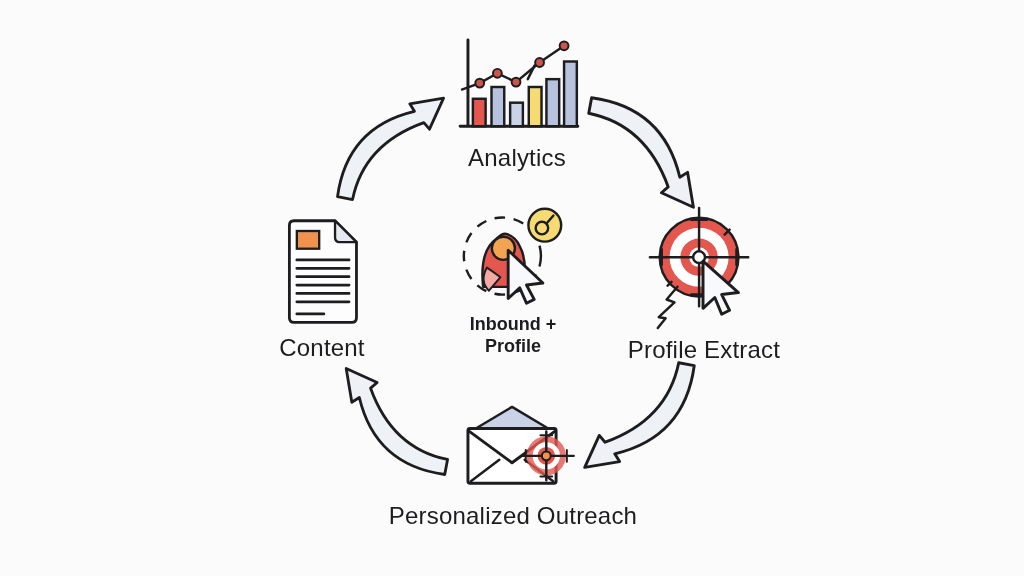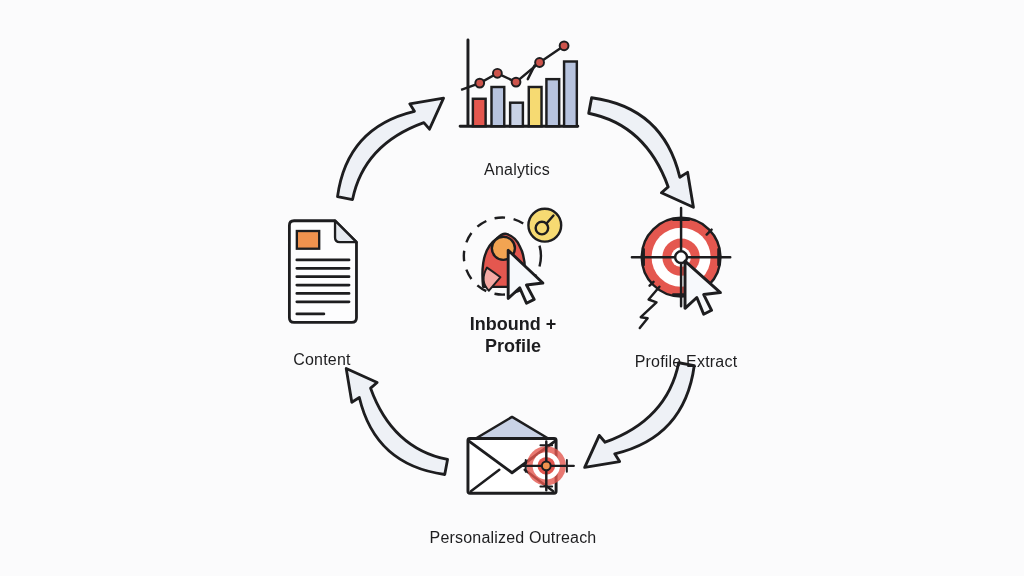--- a/index.html
+++ b/index.html
@@ -5,21 +5,21 @@
   html,body { margin:0; padding:0; }
   .canvas {
     position:relative; width:1024px; height:576px; overflow:hidden;
     background: var(--background, #fbfbfc);
     font-family: "Liberation Sans", sans-serif;
     color: var(--ink, #1d1d1f);
   }
   .node { position:absolute; text-align:center; }
   .node svg { display:block; margin:0 auto; }
   .node-label {
-    margin-top:23px; font-size:16px; letter-spacing:.2px; color:var(--ink,#1d1d1f);
+    margin-top:6px; font-size:24px; letter-spacing:.2px; color:var(--ink,#1d1d1f);
   }
   .center-label {
     margin-top:4px; font-size:18px; font-weight:700; line-height:1.2; color:var(--ink,#1d1d1f);
   }
   .arrow { position:absolute; }
   .rot90  { transform:rotate(90deg); }
   .rot180 { transform:rotate(180deg); }
   .rot270 { transform:rotate(270deg); }
   .ink-stroke { stroke:var(--ink,#1d1d1f); }
 </style>
@@ -67,37 +67,37 @@
   <div class="node" style="left:222px; top:216px; width:200px;">
     <svg width="82" height="112" viewBox="0 0 88 120">
       <path d="M14,5 H58 L81,28 V109 Q81,114 76,114 H14 Q9,114 9,109 V10 Q9,5 14,5 Z" fill="var(--paper)" class="ink-stroke" stroke-width="3" stroke-linejoin="round"></path>
       <path d="M58,5 V23 Q58,28 63,28 H81 Z" fill="var(--fold)" class="ink-stroke" stroke-width="2.5" stroke-linejoin="round"></path>
       <rect x="17" y="16" width="24" height="19" fill="var(--orange)" class="ink-stroke" stroke-width="2.5"></rect>
       <path d="M17,47 H73 M17,56 H73 M17,65 H73 M17,74 H73 M17,83 H73 M17,92 H73 M17,105 H46" fill="none" class="ink-stroke" stroke-width="3" stroke-linecap="round"></path>
     </svg>
     <div class="node-label">Content</div>
   </div>
 
-  <div class="node" style="left:586px; top:206px; width:200px;">
+  <div class="node" style="left:604px; top:206px; width:200px;">
     <svg width="120" height="124" viewBox="0 0 122 126">
       <circle cx="56" cy="52" r="40" fill="var(--red)" class="ink-stroke" stroke-width="2.5"></circle>
       <circle cx="56" cy="52" r="30" fill="#ffffff"></circle>
       <circle cx="56" cy="52" r="19" fill="var(--red)"></circle>
       <circle cx="56" cy="52" r="10" fill="#ffffff"></circle>
       <path d="M56,2 V102 M6,52 H106" fill="none" class="ink-stroke" stroke-width="2.5" stroke-linecap="round"></path>
       <path d="M48,14 H64 M48,90 H64 M18,44 V60 M94,44 V60" fill="none" class="ink-stroke" stroke-width="2.5" stroke-linecap="round"></path>
       <path d="M82,29 L87,24 M28,77 L24,81" fill="none" class="ink-stroke" stroke-width="2.5" stroke-linecap="round"></path>
       <circle cx="56" cy="52" r="6" fill="#ffffff" class="ink-stroke" stroke-width="2.5"></circle>
       <path d="M34,82 L23,95 L31,98 L15,113 L22,114 L14,124" fill="none" class="ink-stroke" stroke-width="2.5" stroke-linejoin="round" stroke-linecap="round"></path>
       <path d="M60,56 L60,104 L72,93 L79,110 L87,106 L79,90 L96,88 Z" fill="var(--cursor-fill)" class="ink-stroke" stroke-width="3" stroke-linejoin="round"></path>
     </svg>
     <div class="node-label">Profile Extract</div>
   </div>
 
-  <div class="node" style="left:383px; top:412px; width:260px;">
+  <div class="node" style="left:383px; top:402px; width:260px;">
     <svg width="134" height="94" viewBox="0 0 136 96">
       <path d="M30,27 L67,5 L104,27 Z" fill="var(--light-blue-gray)" class="ink-stroke" stroke-width="2.5" stroke-linejoin="round"></path>
       <rect x="22" y="27" width="90" height="56" rx="2" fill="#ffffff" class="ink-stroke" stroke-width="3"></rect>
       <path d="M22,29 L67,62 L112,29" fill="none" class="ink-stroke" stroke-width="3" stroke-linejoin="round"></path>
       <path d="M25,81 L54,59 M109,81 L80,59" fill="none" class="ink-stroke" stroke-width="2.5" stroke-linecap="round"></path>
       <circle cx="102" cy="55" r="20" fill="var(--red)" opacity="0.8"></circle>
       <circle cx="102" cy="55" r="14" fill="#ffffff"></circle>
       <circle cx="102" cy="55" r="9" fill="var(--red)"></circle>
       <path d="M102,30 V80 M77,55 H130" fill="none" class="ink-stroke" stroke-width="2.5" stroke-linecap="round"></path>
       <path d="M96,34 H108 M96,76 H108 M81,49 V61 M123,49 V61" fill="none" class="ink-stroke" stroke-width="2" stroke-linecap="round"></path>

